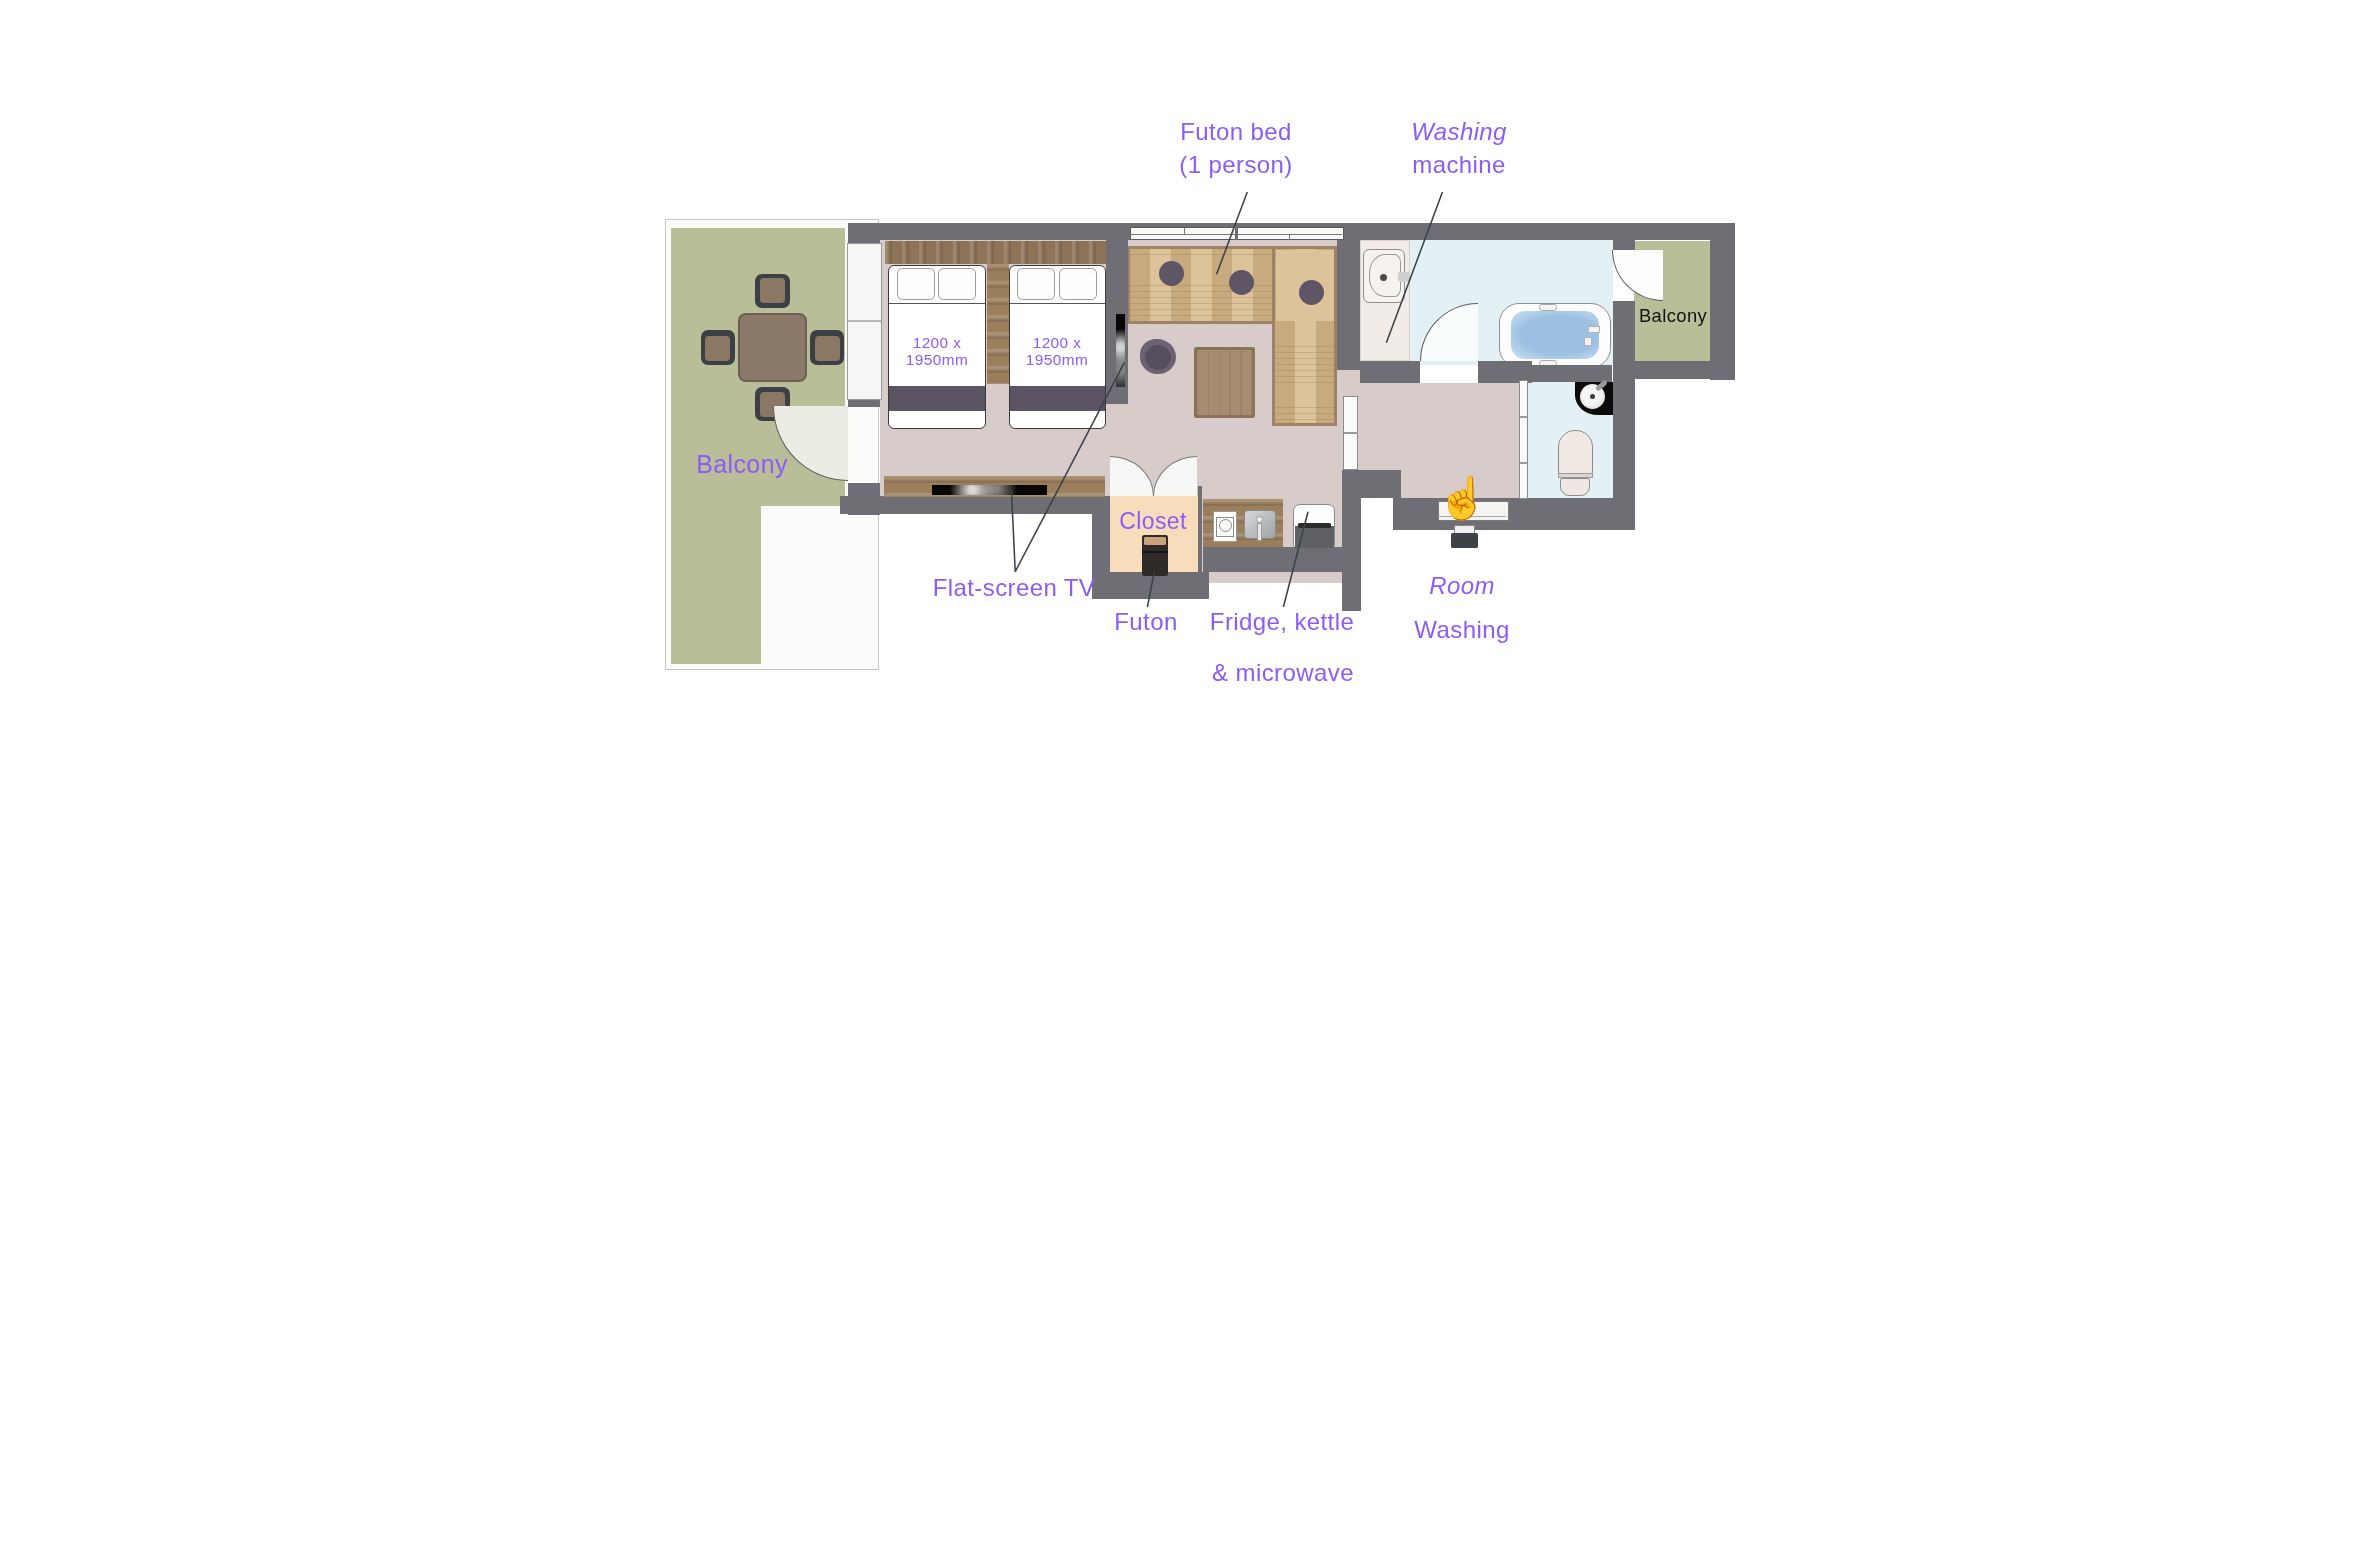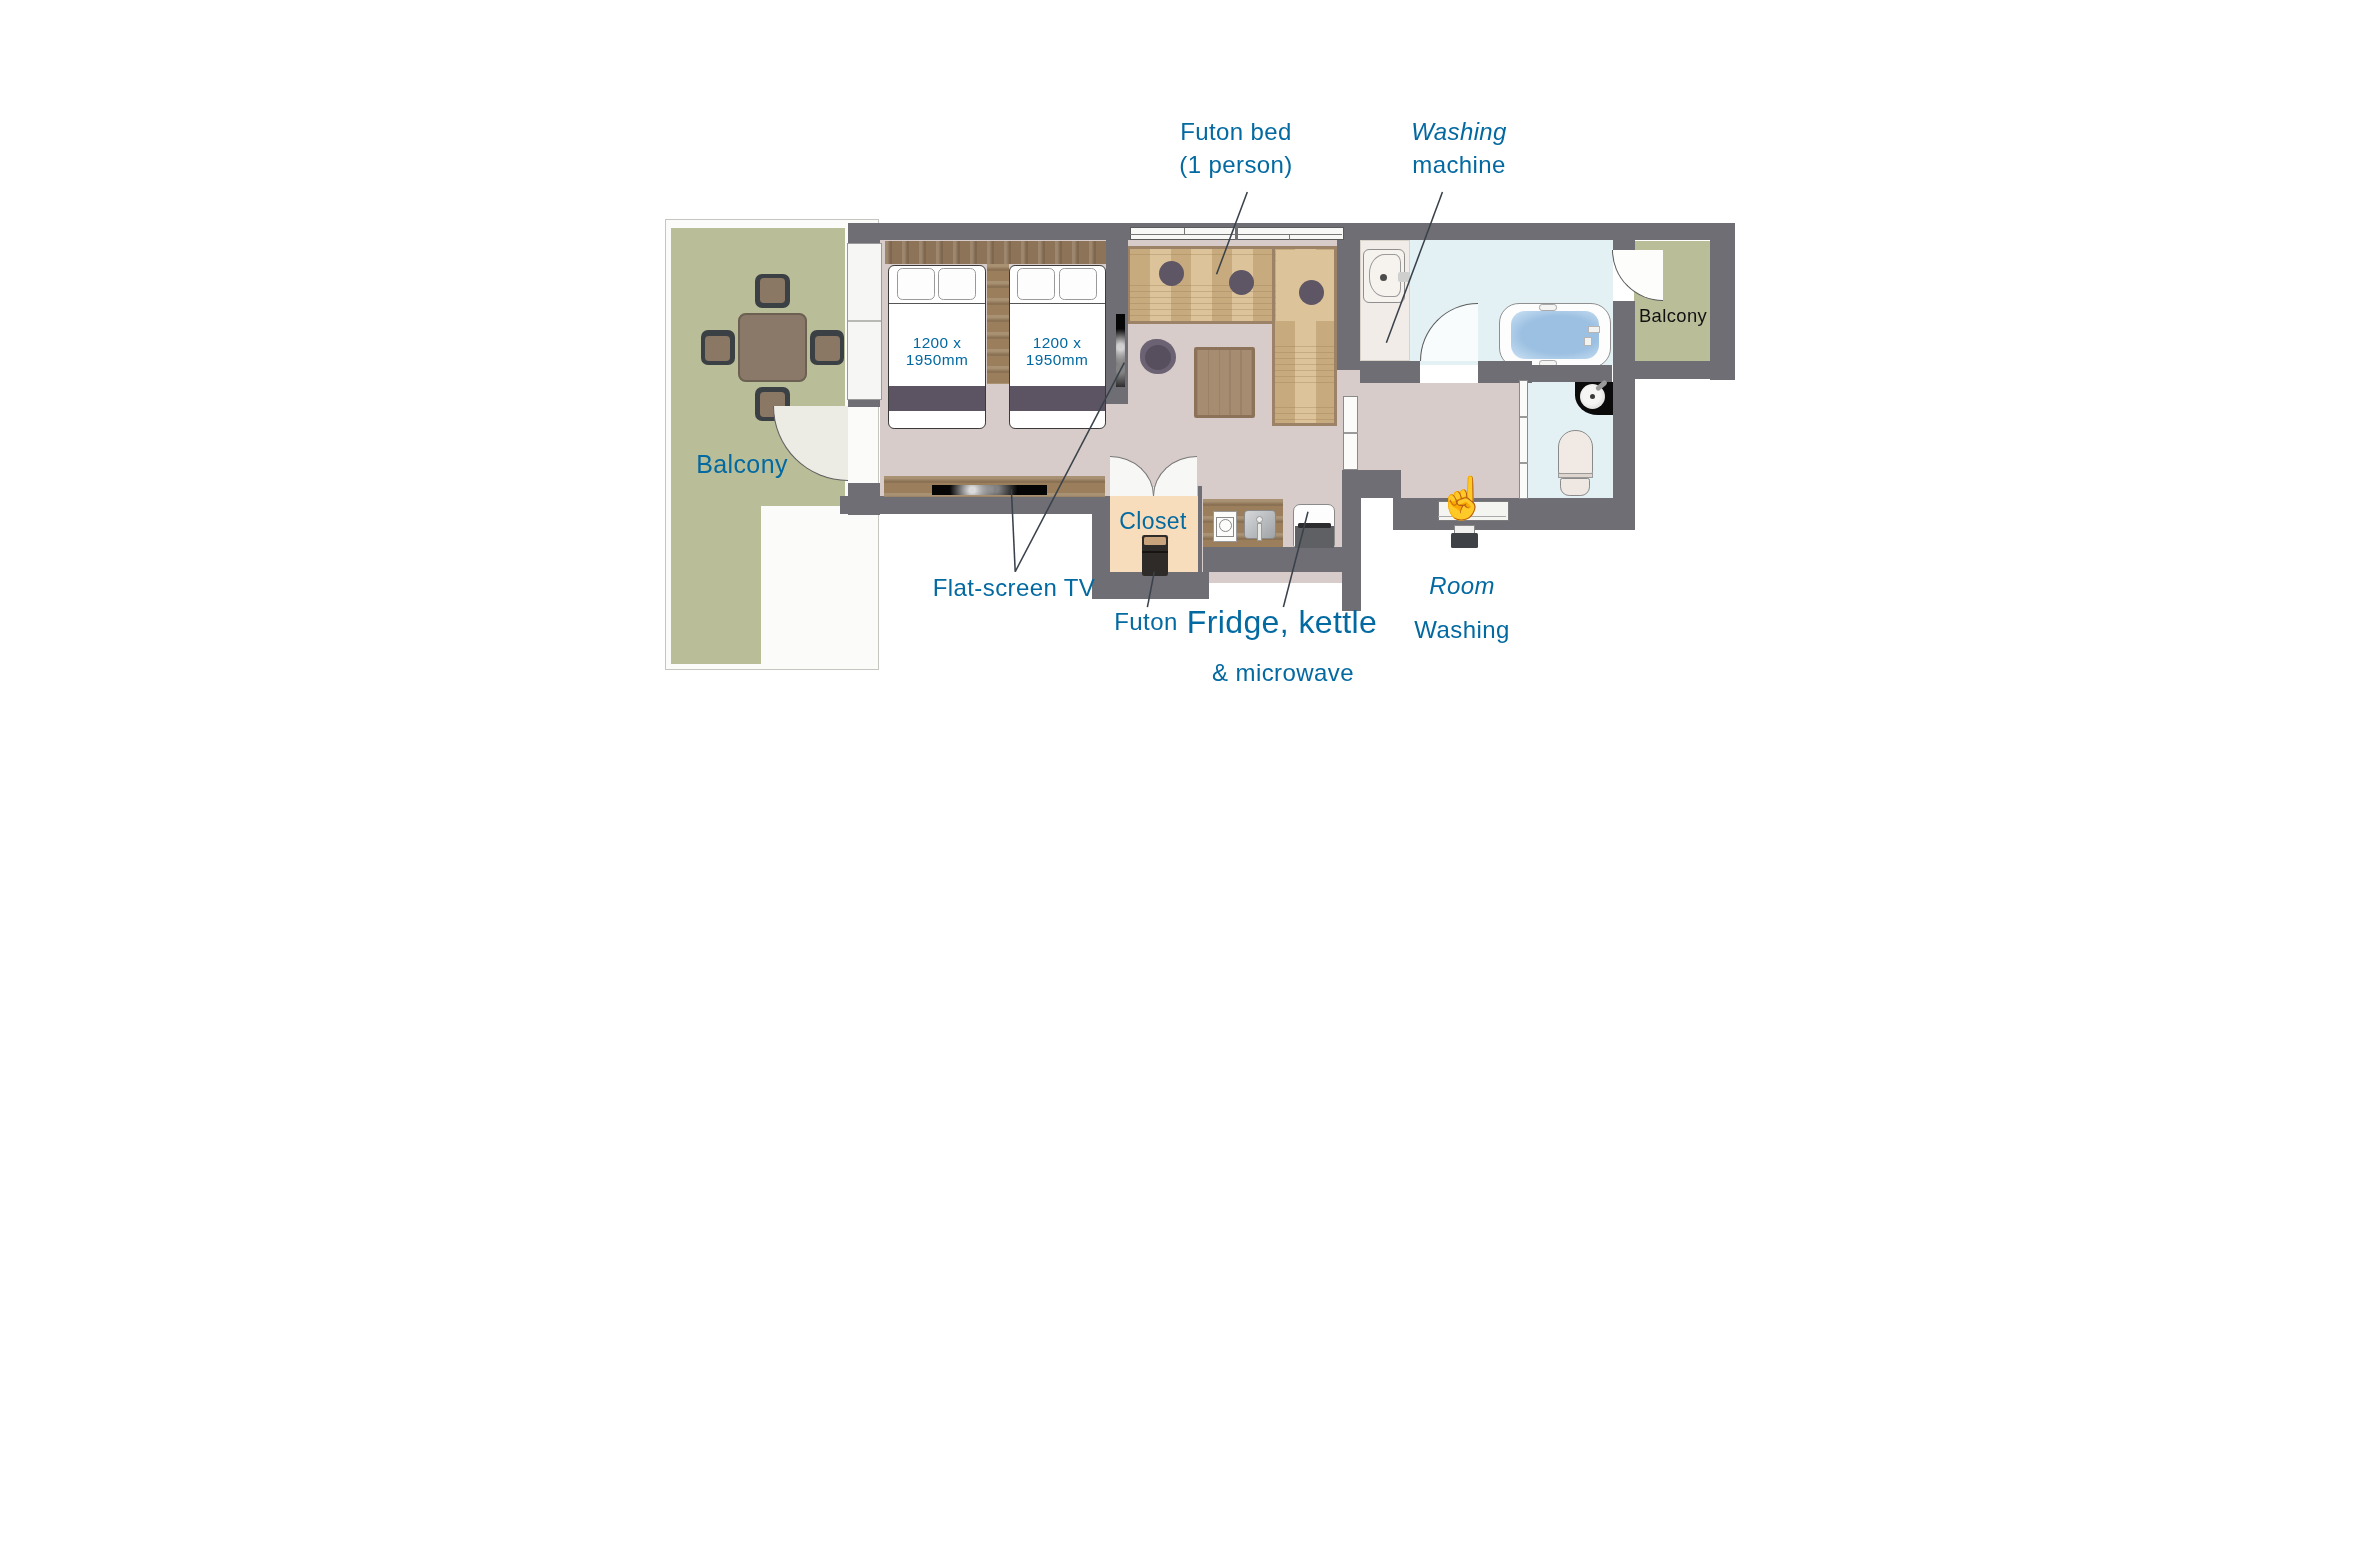--- a/index.html
+++ b/index.html
@@ -1,19 +1,19 @@
 <!DOCTYPE html>
 <html style="font-size:12.3px"><head>
 <meta charset="utf-8">
 <style>
   html,body{margin:0;padding:0;background:#fff;}
   #stage{position:relative;width:1189px;height:783px;margin:0 auto;background:#fff;
          font-family:"Liberation Sans",sans-serif;overflow:hidden;}
   .abs{position:absolute;}
-  .lbl{position:absolute;transform:translate(-50%,-50%);color:#0369a1;white-space:nowrap;
+  .lbl{position:absolute;transform:translate(-50%,-50%);color:#8b5cf6;white-space:nowrap;
        font-weight:500;letter-spacing:0.4px;}
   .wall{position:absolute;background:#6e6e74;}
   .floor{position:absolute;background:#d7ccc9;}
   .bathfloor{position:absolute;background:#e4f1f4;}
   .olive{position:absolute;background:#b9bd98;}
   .tatami{position:absolute;background-color:#dcc399;
     background-image:
       repeating-linear-gradient(180deg, rgba(0,0,0,0) 0 5.4px, rgba(146,117,77,.30) 5.4px 6.1px),
       repeating-linear-gradient(90deg, rgba(182,150,102,.55) 0 20px, rgba(0,0,0,0) 20px 41px);
     border:3.1px solid #9c8266;box-sizing:border-box;}
@@ -185,21 +185,21 @@
   <div class="abs" style="left:966px;top:478px;width:30px;height:17.7px;background:#efe8e2;border:0.9px solid #8a8a8a;border-radius:2.3px 2.3px 9.2px 9.2px;box-sizing:border-box;"></div>
 
   <div class="lbl" style="left:1079px;top:316px;font-size:18.4px;color:#111;">Balcony</div>
 
   <div class="lbl" style="left:642px;top:132px;font-size:24px;">Futon bed</div>
   <div class="lbl" style="left:642px;top:165px;font-size:24px;">(1 person)</div>
   <div class="lbl" style="left:865px;top:132px;font-size:24px;font-style:italic;">Washing</div>
   <div class="lbl" style="left:865px;top:165px;font-size:24px;">machine</div>
   <div class="lbl" style="left:420px;top:588px;font-size:24px;">Flat-screen TV</div>
   <div class="lbl" style="left:552px;top:622px;font-size:24px;">Futon</div>
-  <div class="lbl" style="left:688px;top:622px;font-size:32px;">Fridge, kettle</div>
+  <div class="lbl" style="left:688px;top:622px;font-size:24px;">Fridge, kettle</div>
   <div class="lbl" style="left:689px;top:654px;font-size:24px;margin-top:19px;">&amp; microwave</div>
   <div class="lbl" style="left:868px;top:586px;font-size:24px;font-style:italic;">Room</div>
   <div class="lbl" style="left:868px;top:630px;font-size:24px;">Washing</div>
 
   <svg class="leaders" width="1189" height="783" viewBox="0 0 1547 1019">
     <line x1="850" y1="250" x2="810" y2="357" stroke="#39414a" stroke-width="2"></line>
     <line x1="1104" y1="250" x2="1031" y2="446" stroke="#39414a" stroke-width="2"></line>
     <line x1="548" y1="744" x2="543" y2="637" stroke="#39414a" stroke-width="2"></line>
     <line x1="548" y1="744" x2="690" y2="472" stroke="#39414a" stroke-width="2"></line>
     <line x1="720" y1="790" x2="729" y2="744" stroke="#39414a" stroke-width="2"></line>

